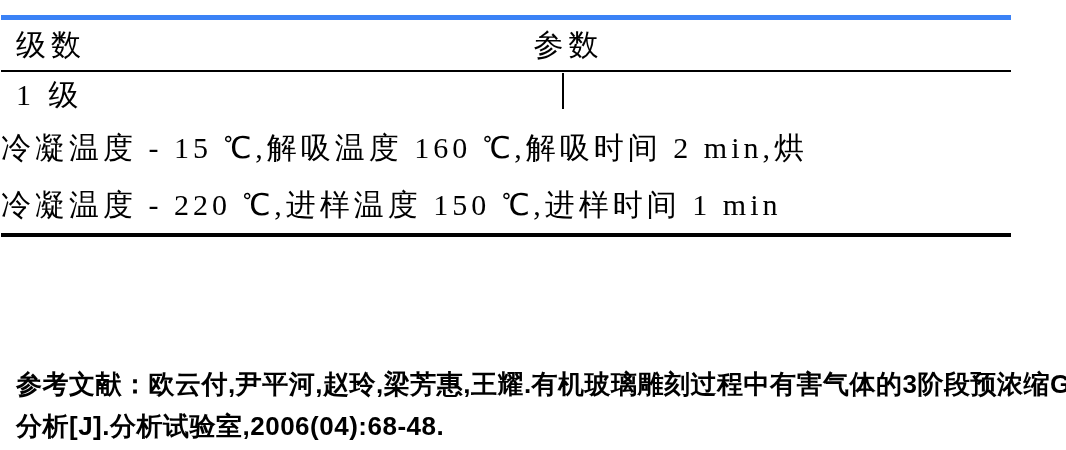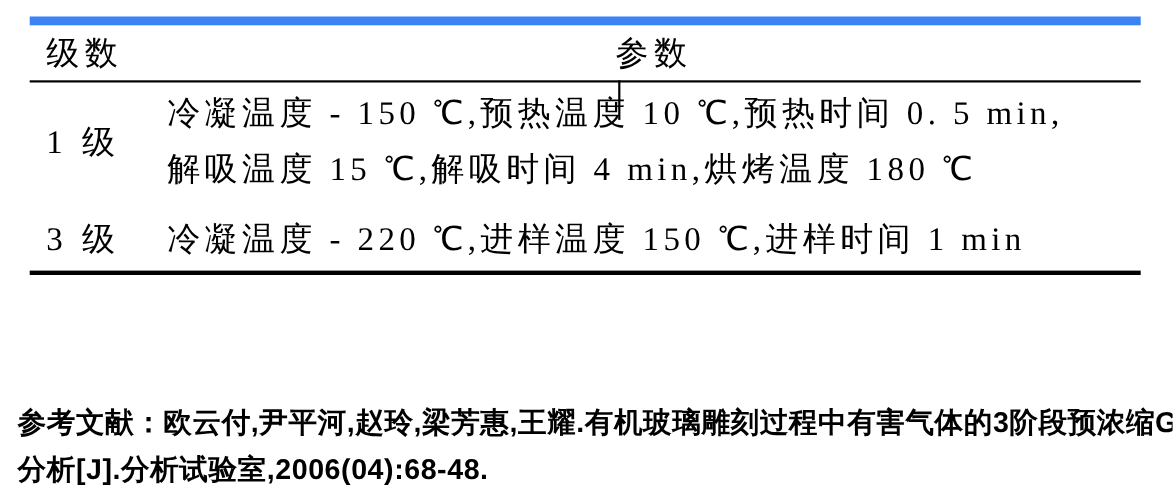--- a/index.html
+++ b/index.html
@@ -2,22 +2,22 @@
 <html><head>
 <meta charset="utf-8">
 <style>
   html,body{margin:0;padding:0;}
   body{
     width:1066px;height:450px;position:relative;overflow:hidden;
     background:#ffffff;color:#000000;
     font-family:"Liberation Serif", serif;
   }
   .param-table{
-    position:absolute;left:27px;top:15px;width:1010px;
-    border-top:8px solid #3b82f6;border-bottom:4px solid #000;
+    position:absolute;left:1px;top:15px;width:1010px;
+    border-top:5px solid #3b82f6;border-bottom:4px solid #000;
   }
   .thead{
     display:flex;align-items:center;height:50px;
     border-bottom:2px solid #000;
     font-size:30px;letter-spacing:5px;
   }
   .cell-level{
     width:125px;flex-shrink:0;box-sizing:border-box;padding-left:15px;
   }
   .thead .cell-params{flex:1;text-align:center;font-family:Liberation Serif, serif;}
@@ -45,31 +45,27 @@
 <body>
 
 <div class="param-table">
   <div class="thead">
     <div class="cell-level">级数</div>
     <div class="cell-params">参数</div>
   </div>
   <div class="tbody">
     <div class="trow">
       <div class="cell-level">1 级</div>
+    </div>
+    <div class="trow">
       <div class="cell-content">
-        <div class="line">冷凝温度 - 150 ℃,预热温度 10 ℃,预热时间 0. 5 min,</div>
-        <div class="line">解吸温度 15 ℃,解吸时间 4 min,烘烤温度 180 ℃</div>
+        <div class="line">冷凝温度 - 15 ℃,解吸温度 160 ℃,解吸时间 2 min,烘</div>
       </div>
     </div>
     <div class="trow">
-      <div class="cell-content">
-      </div>
-    </div>
-    <div class="trow">
-      <div class="cell-level">3 级</div>
       <div class="cell-content">
         <div class="line">冷凝温度 - 220 ℃,进样温度 150 ℃,进样时间 1 min</div>
       </div>
     </div>
   </div>
 </div>
 
 <div class="caret"></div>
 
 <div class="reference">

